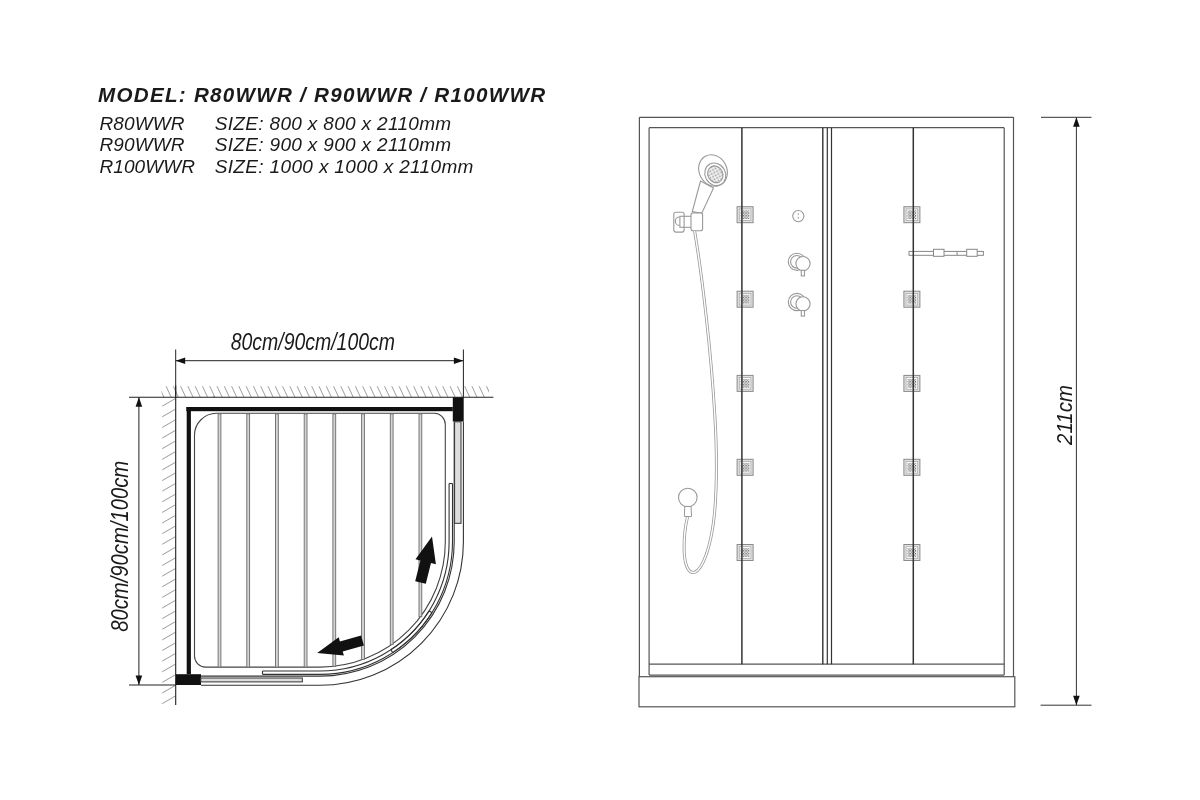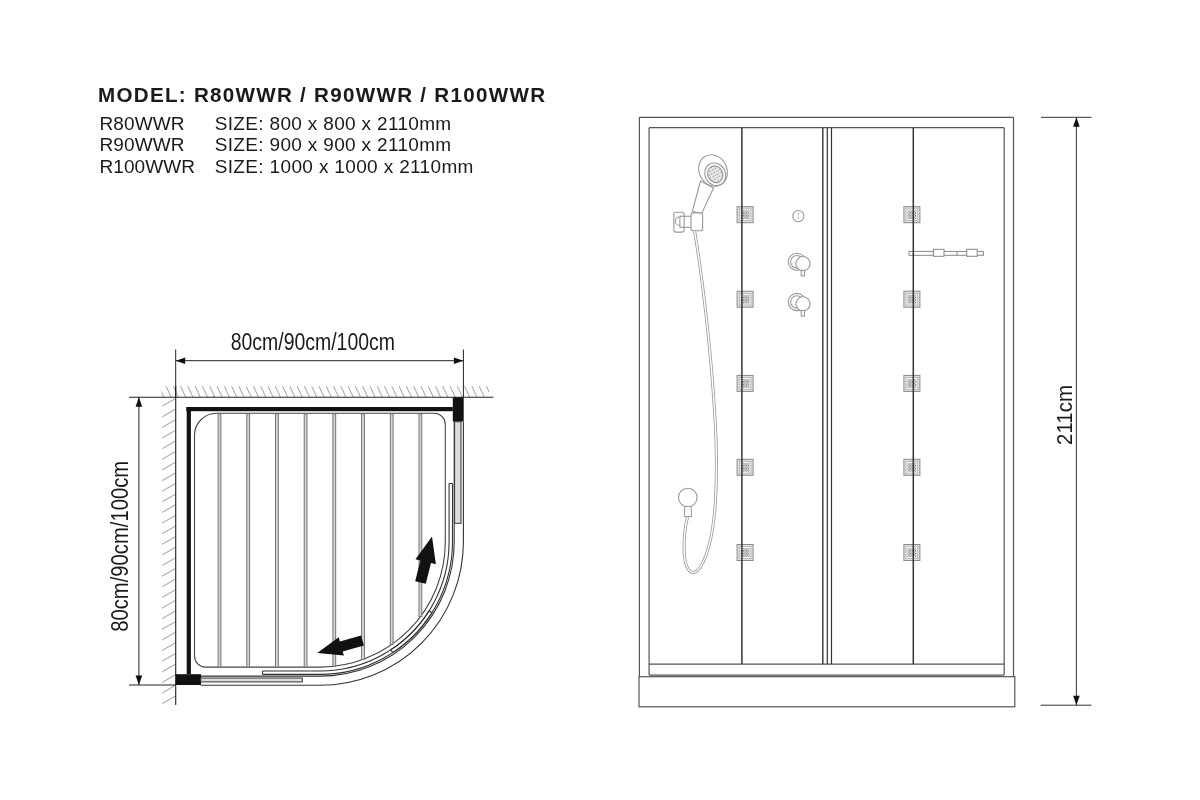--- a/index.html
+++ b/index.html
@@ -1,15 +1,15 @@
 <!DOCTYPE html>
 <html><head><meta charset="utf-8">
 <style>
   html,body { margin:0; padding:0; background:#fff; }
-  #page { position:relative; width:1199px; height:800px; overflow:hidden; }
+  #page { position:relative; width:1199px; height:800px; overflow:hidden;font-style:italic; }
 </style></head>
 <body>
 <div id="page">
 <svg width="1200" height="800" viewBox="0 0 1200 800">
 <defs>
 <pattern id="hatchTop" width="6.6" height="6.6" patternUnits="userSpaceOnUse" patternTransform="rotate(-25)">
   <line x1="0" y1="0" x2="0" y2="6.6" stroke="#3a3a3a" stroke-width="0.9"></line>
 </pattern>
 <pattern id="hatchLeft" width="9.2" height="9.2" patternUnits="userSpaceOnUse" patternTransform="rotate(60)">
   <line x1="0" y1="0" x2="0" y2="9.2" stroke="#3a3a3a" stroke-width="0.9"></line>

